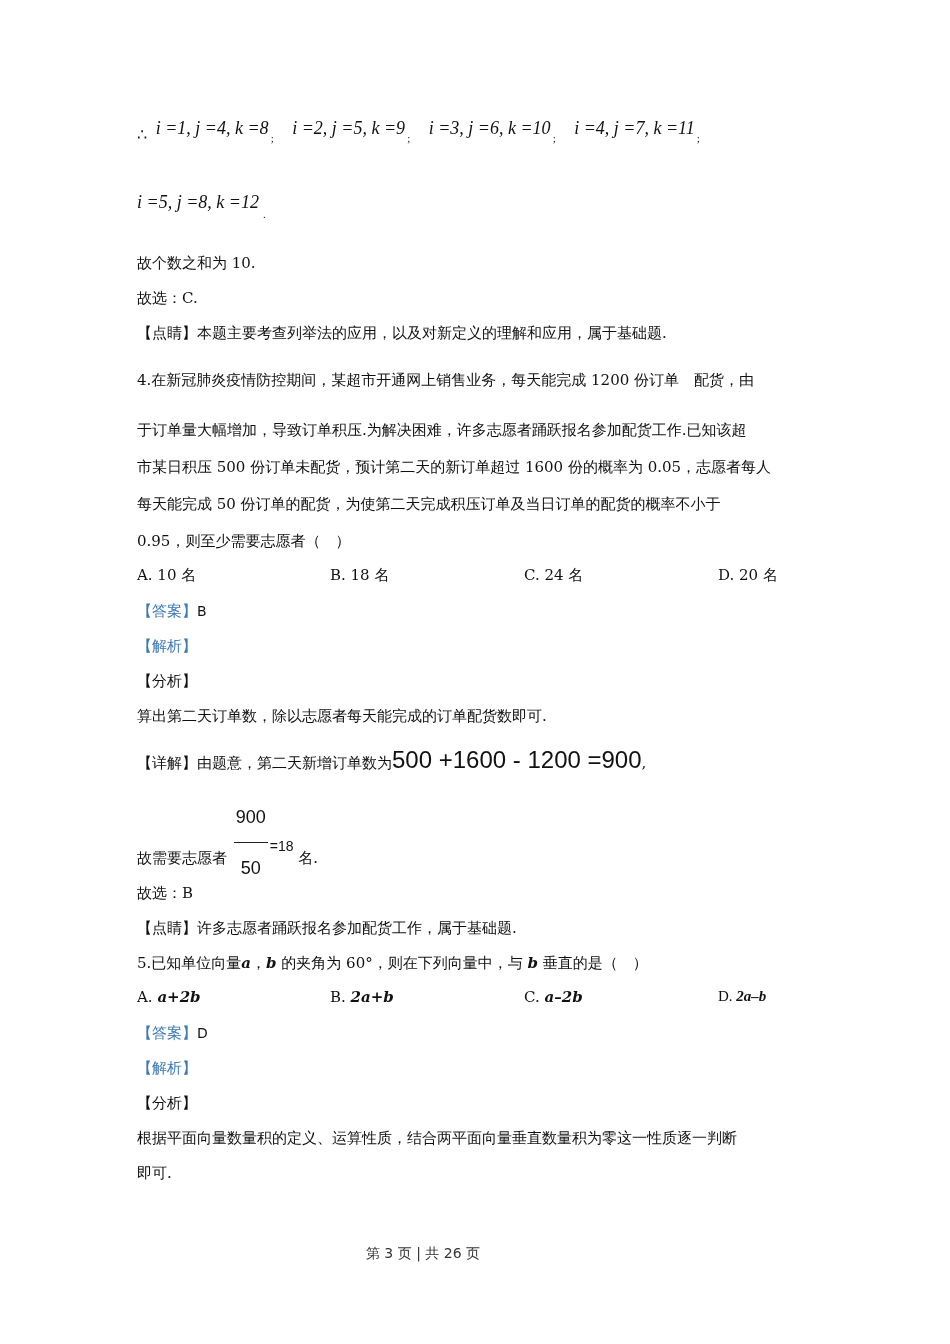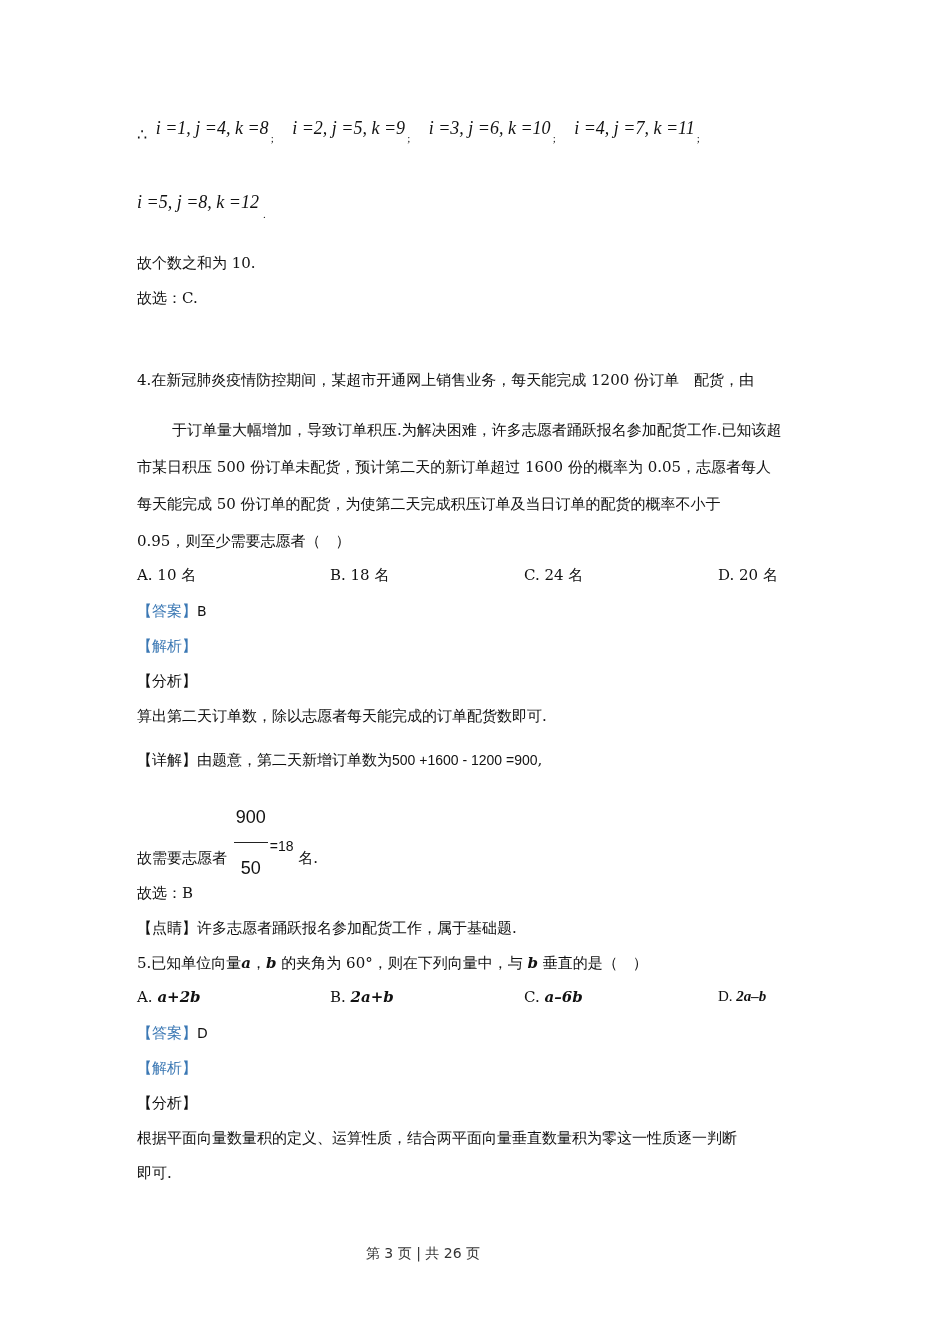--- a/index.html
+++ b/index.html
@@ -32,41 +32,44 @@
     <span style="font-style:italic;">i =3, j =6, k =10</span><span class="semi">;</span>
     <span style="font-style:italic;">i =4, j =7, k =11</span><span class="semi">;</span>
   </div>
 
   <div class="line math" style="top:192px;">
     <span style="font-style:italic;">i =5, j =8, k =12</span><span style="font-size:11px;position:relative;top:10px;margin-left:4px;">.</span>
   </div>
 
   <div class="line" style="top:253px;">故个数之和为 10.</div>
   <div class="line" style="top:288px;"><span>故选：C.</span></div>
+  <div class="line" style="top:323px;">
+    <span>【点睛】</span><span>本题主要考查列举法的应用，以及对新定义的理解和应用，属于基础题.</span>
+  </div>
 
   <div class="line" style="top:370px;">4.在新冠肺炎疫情防控期间，某超市开通网上销售业务，每天能完成 1200 份订单　配货，由</div>
-  <div class="line" style="top:420px;margin-left:35px;">于订单量大幅增加，导致订单积压.为解决困难，许多志愿者踊跃报名参加配货工作.已知该超</div>
+  <div class="line" style="top:420px;">于订单量大幅增加，导致订单积压.为解决困难，许多志愿者踊跃报名参加配货工作.已知该超</div>
   <div class="line" style="top:457px;">市某日积压 500 份订单未配货，预计第二天的新订单超过 1600 份的概率为 0.05，志愿者每人</div>
   <div class="line" style="top:494px;">每天能完成 50 份订单的配货，为使第二天完成积压订单及当日订单的配货的概率不小于</div>
   <div class="line" style="top:531px;">0.95，则至少需要志愿者（　）</div>
 
   <div class="opt" style="top:566px; left:137px;">A. 10 名</div>
   <div class="opt" style="top:566px; left:330px;">B. 18 名</div>
   <div class="opt" style="top:566px; left:524px;">C. 24 名</div>
   <div class="opt" style="top:566px; left:718px;">D. 20 名</div>
 
   <div class="line" style="top:601px;">
     <span class="blue">【答案】</span><span class="sans">B</span>
   </div>
   <div class="line blue" style="top:636px;">【解析】</div>
   <div class="line" style="top:671px;">【分析】</div>
   <div class="line" style="top:706px;">算出第二天订单数，除以志愿者每天能完成的订单配货数即可.</div>
 
   <div class="line" style="top:750px;">
-    <span>【详解】</span><span>由题意，第二天新增订单数为</span><span style="font-family:'Liberation Sans',sans-serif;font-size:14px;">500 +1600 - 1200 =900</span><span>,</span>
+    <span>【详解】</span><span>由题意，第二天新增订单数为</span><span style="font-family:'Liberation Sans',sans-serif;font-size:24px;">500 +1600 - 1200 =900</span><span>,</span>
   </div>
 
   <div class="line" style="top:798px; line-height:46px;">
     <span style="position:relative;top:12px;">故需要志愿者</span>
     <span class="frac" style="position:relative;top:-4px;">
       <span class="num">900</span>
       <span class="den">50</span>
     </span><span style="font-family:'Liberation Sans',sans-serif;font-size:14px;">=18</span>
     <span style="position:relative;top:12px;">名.</span>
   </div>
@@ -78,21 +81,21 @@
 
   <div class="line" style="top:953px;">
     <span>5.已知单位向量</span><b class="vec">a</b><span>，</span><b class="vec">b</b>
     <span>的夹角为 60°，则在下列向量中，与</span>
     <b class="vec">b</b>
     <span>垂直的是（　）</span>
   </div>
 
   <div class="opt" style="top:988px; left:137px;"><span>A. </span><b class="vec">a+2b</b></div>
   <div class="opt" style="top:988px; left:330px;"><span>B. </span><b class="vec">2a+b</b></div>
-  <div class="opt" style="top:988px; left:524px;"><span>C. </span><b class="vec">a–6b</b></div>
+  <div class="opt" style="top:988px; left:524px;"><span>C. </span><b class="vec">a–2b</b></div>
   <div class="opt" style="top:988px; left:718px;font-family:Liberation Serif, serif;"><span>D. </span><b class="vec">2a–b</b></div>
 
   <div class="line" style="top:1023px;">
     <span class="blue">【答案】</span><span class="sans">D</span>
   </div>
   <div class="line blue" style="top:1058px;">【解析】</div>
   <div class="line" style="top:1093px;">【分析】</div>
   <div class="line" style="top:1128px;">根据平面向量数量积的定义、运算性质，结合两平面向量垂直数量积为零这一性质逐一判断</div>
   <div class="line" style="top:1163px;">即可.</div>
 

